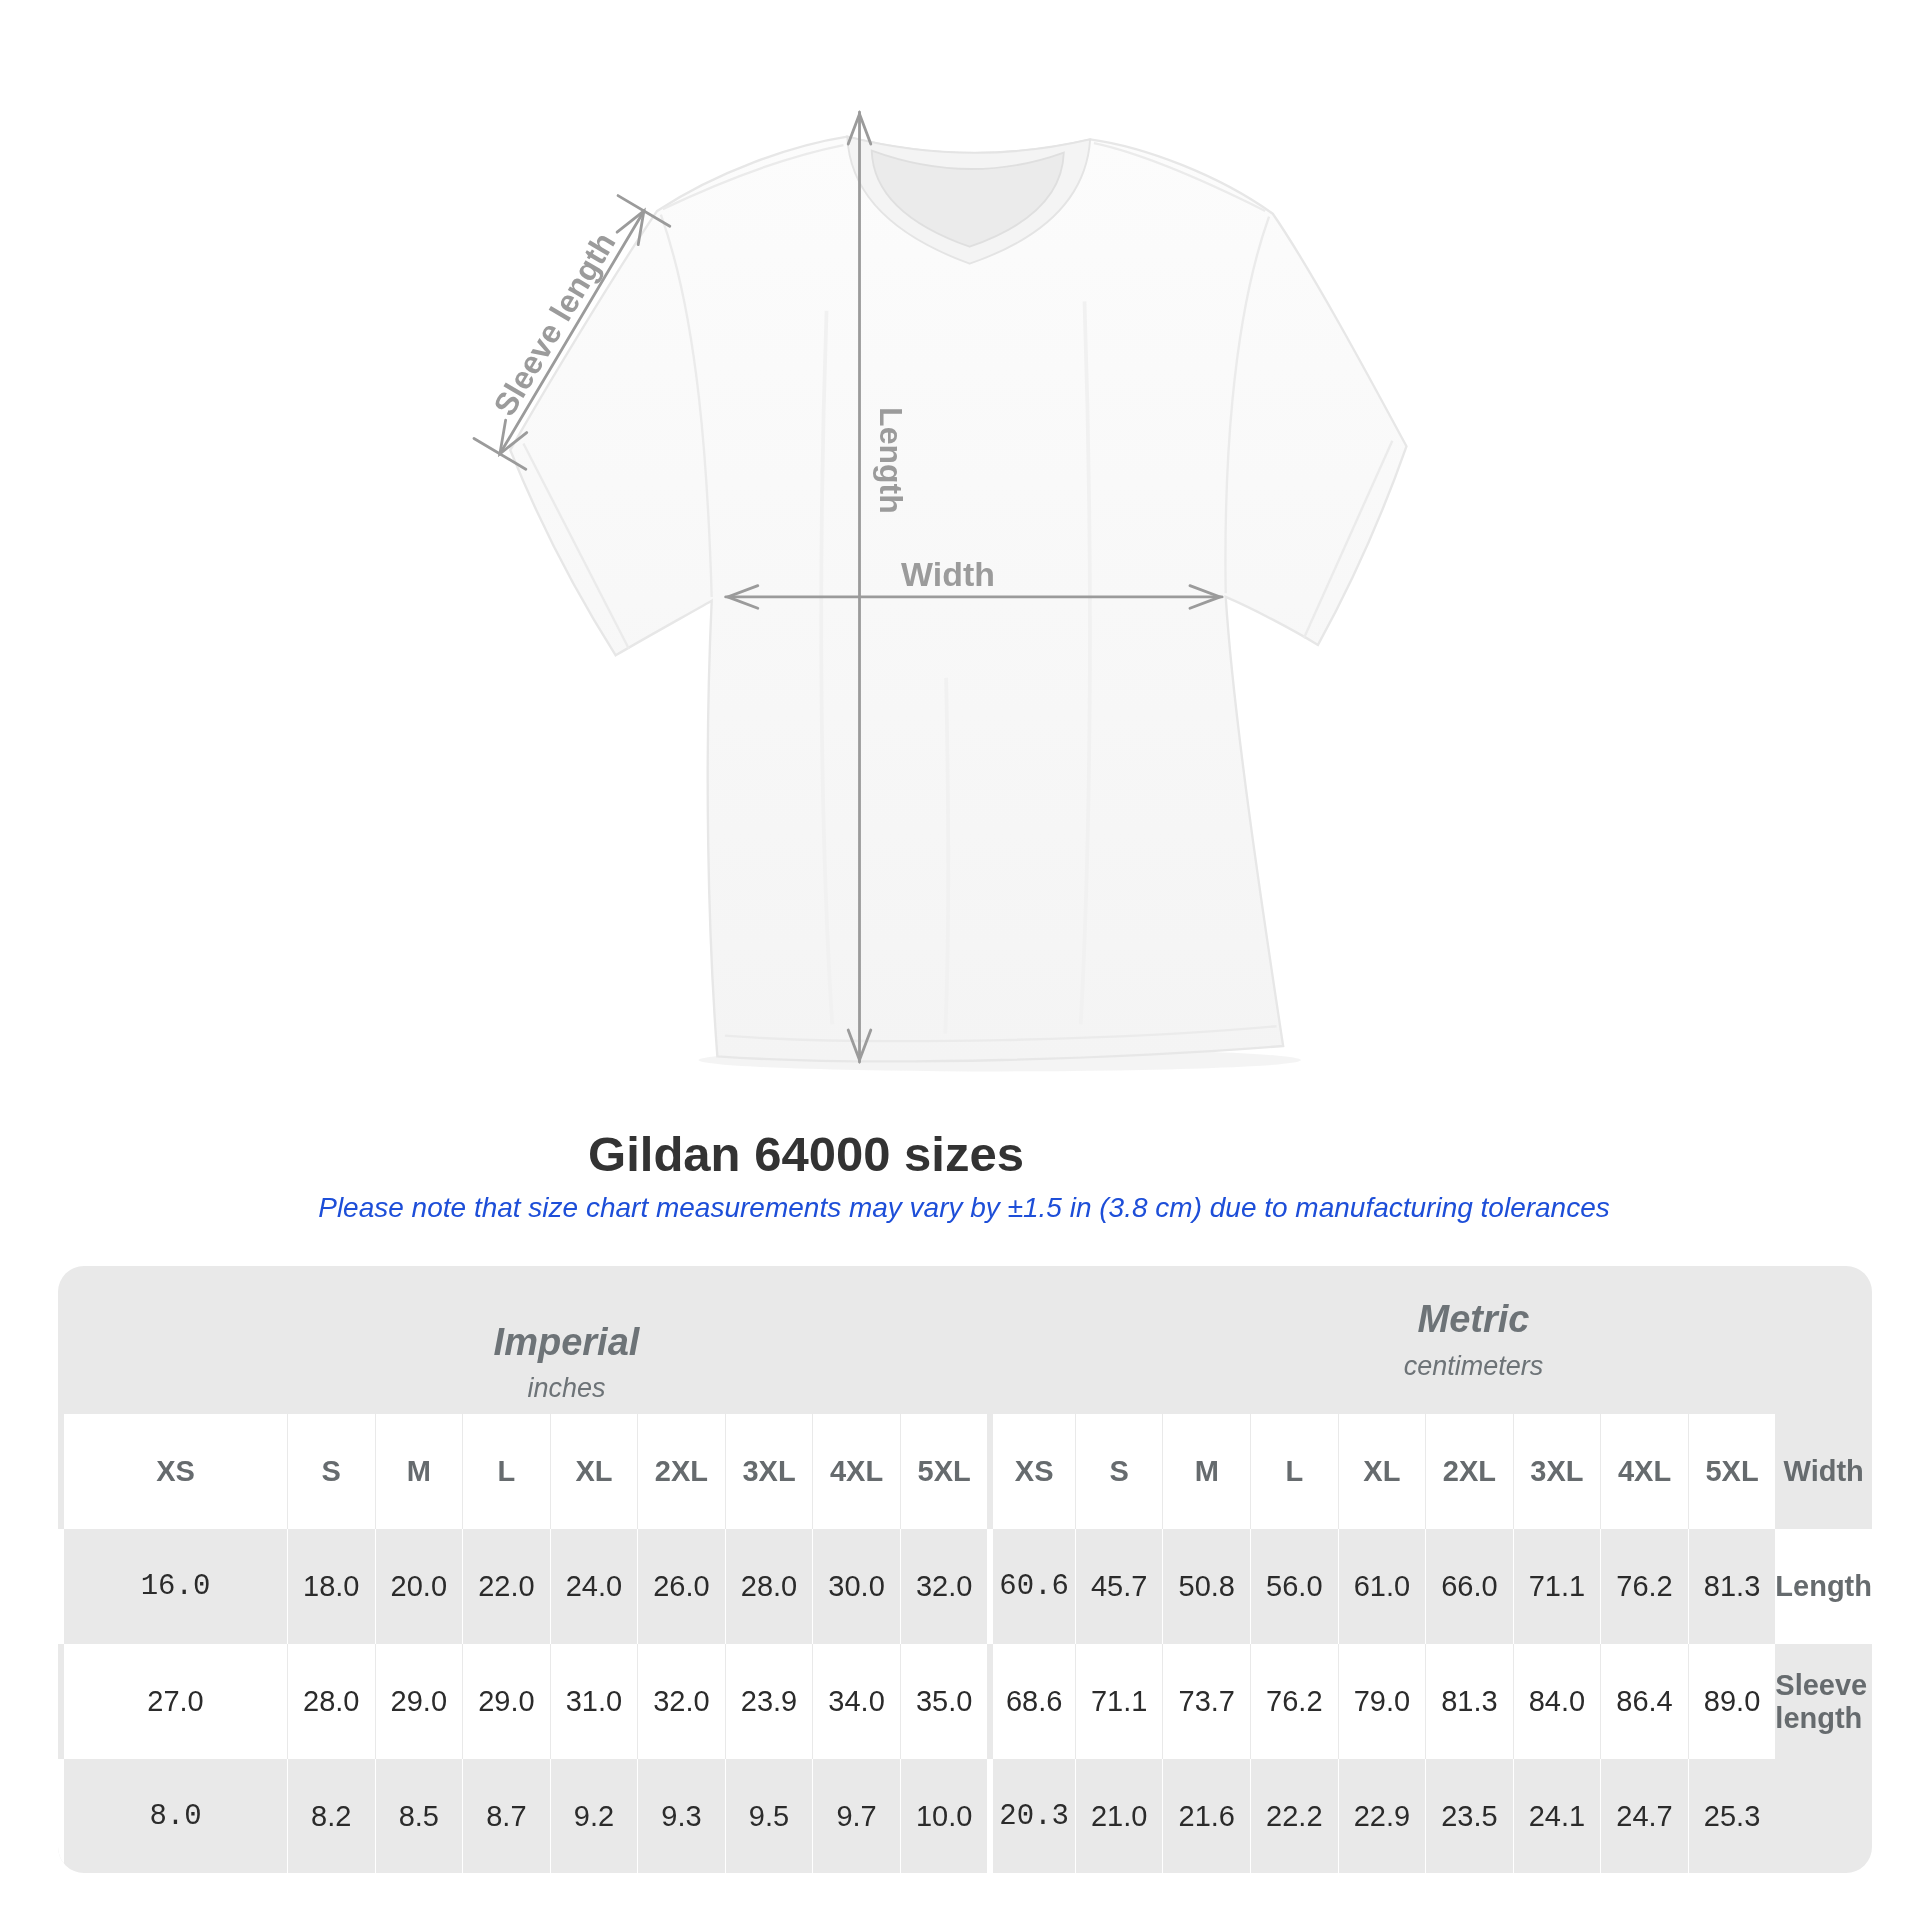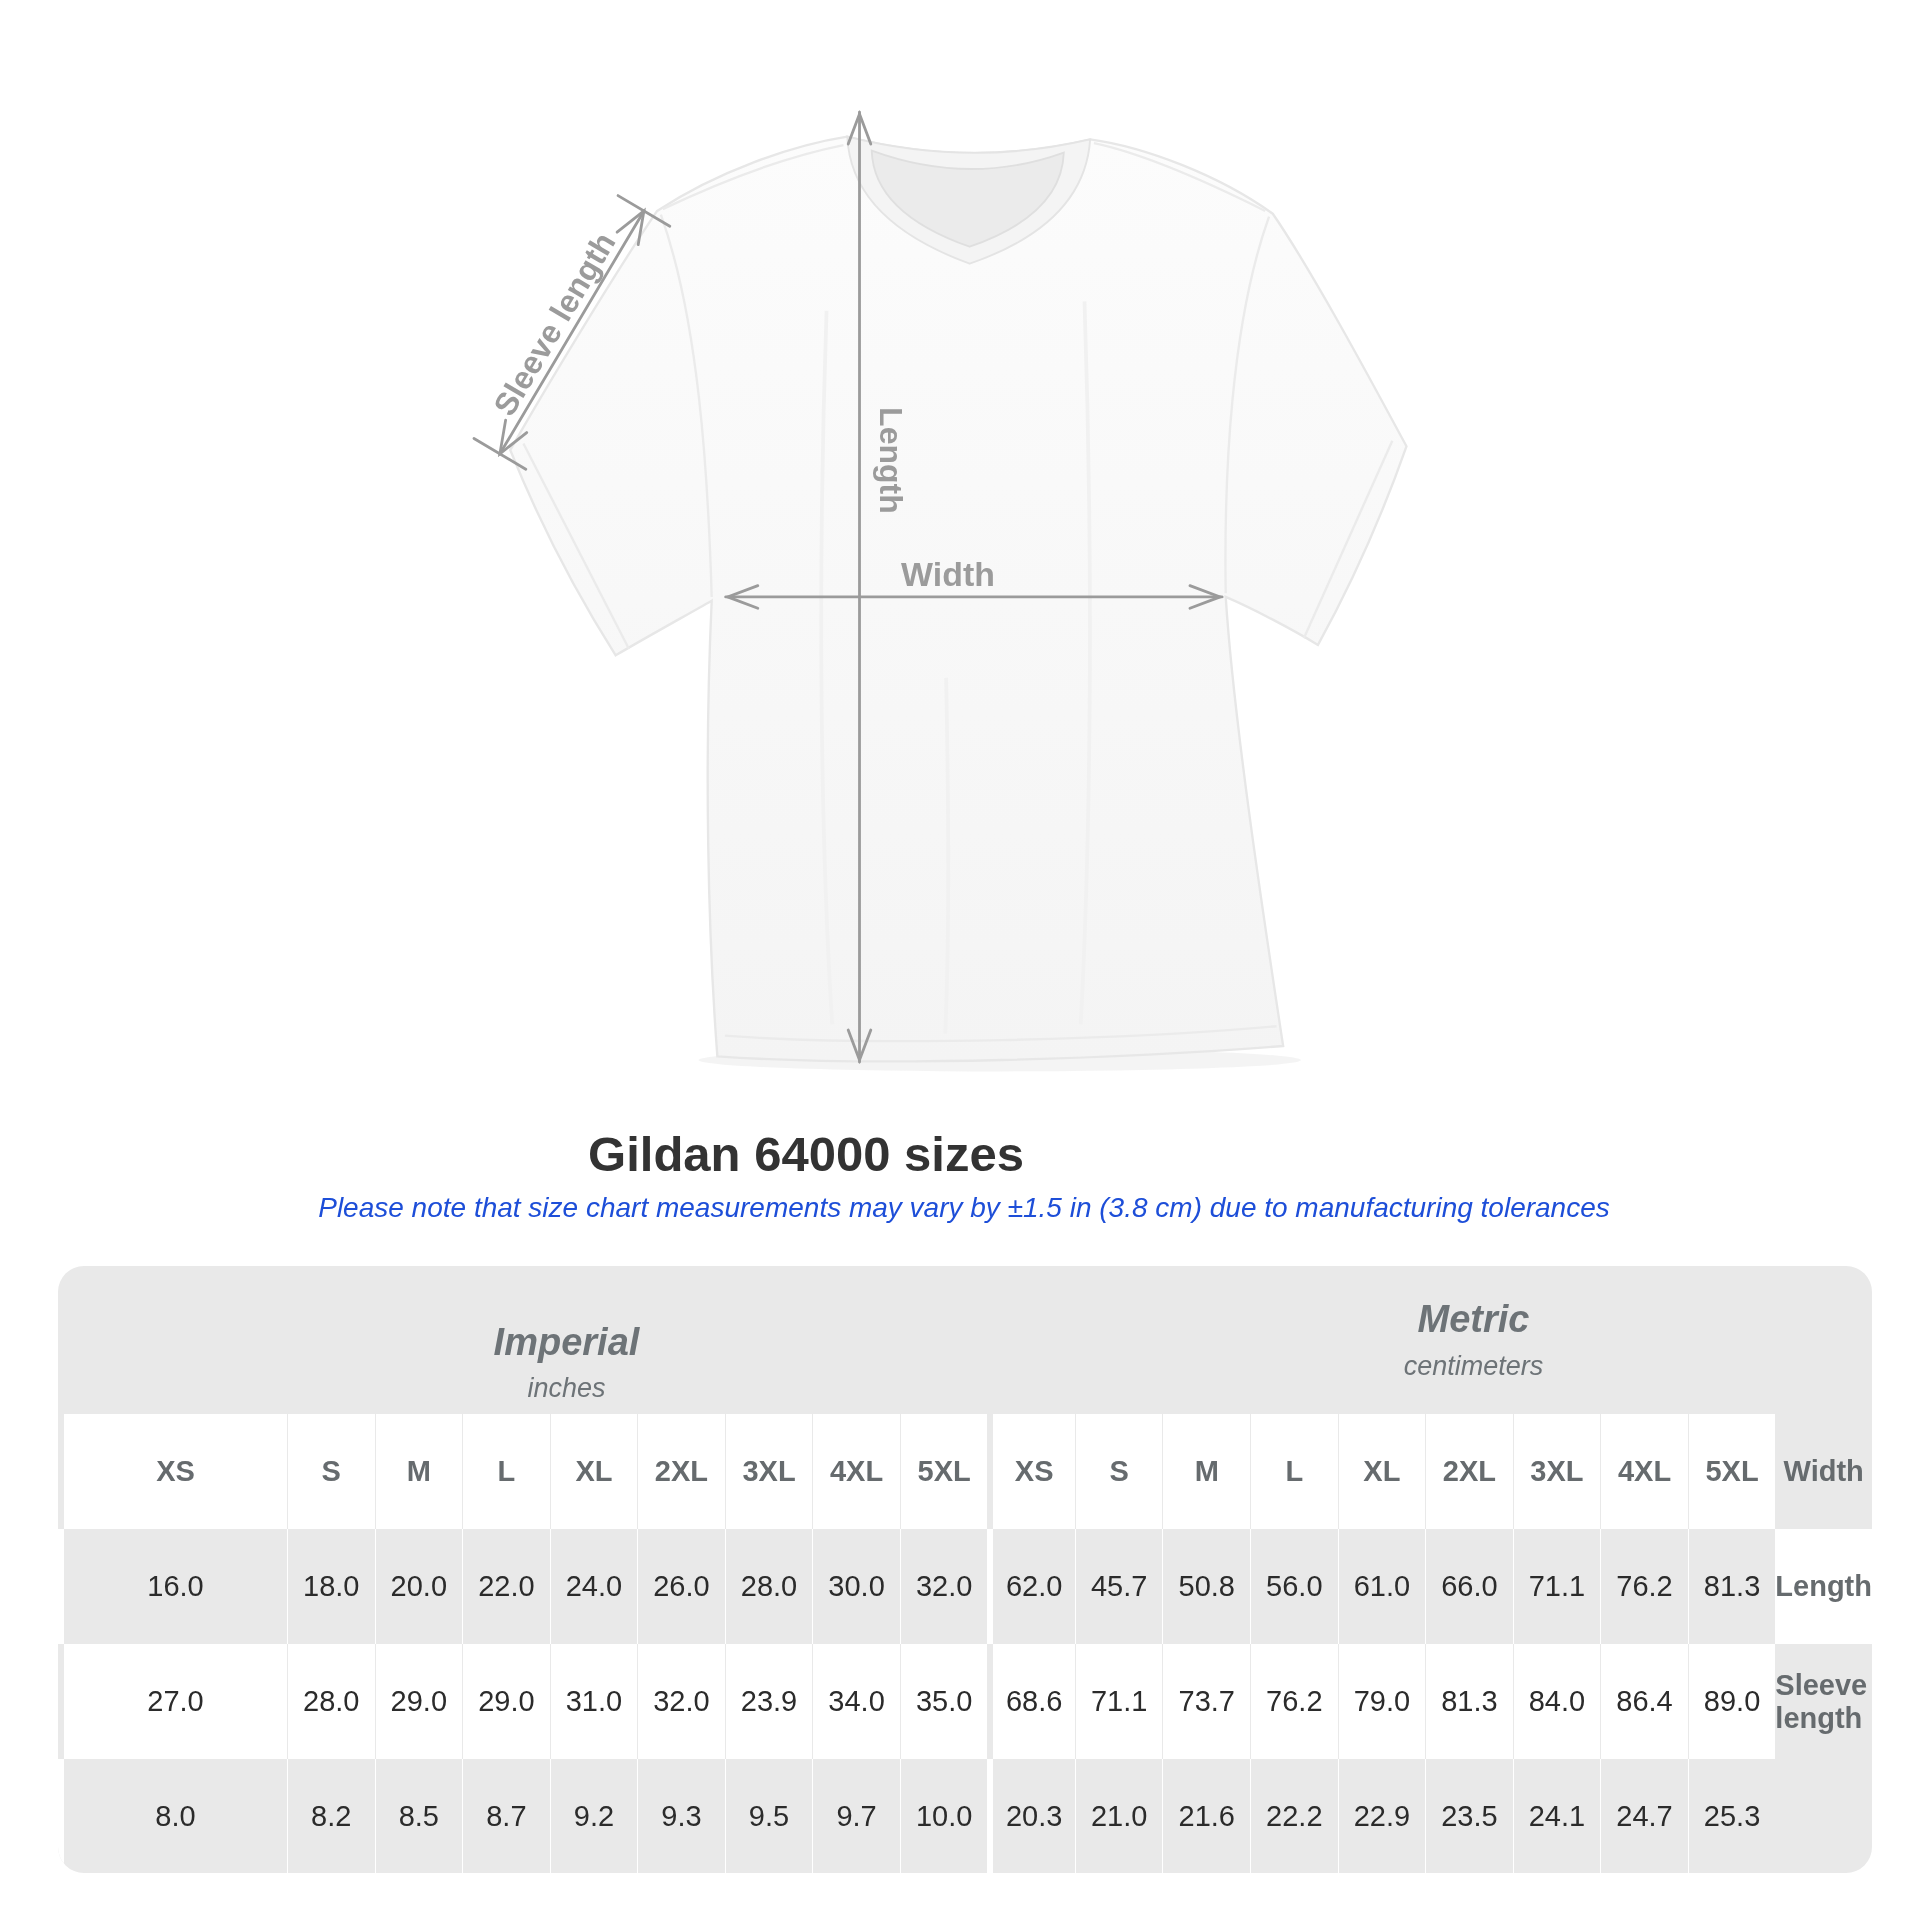--- a/index.html
+++ b/index.html
@@ -19,21 +19,21 @@
          gap:9.4px;color:#6d7377;}
   .thead-imperial{grid-column:1 / span 10;grid-row:1;margin-top:45px;}
   .thead-metric{grid-column:11 / span 9;grid-row:1;}
   .th-name{font-size:38px;font-weight:bold;font-style:italic;}
   .th-unit{font-size:27px;font-style:italic;}
   .cell{display:flex;align-items:center;justify-content:center;
         font-size:29px;color:#2b2b2b;}
   .row-white{background:#ffffff;border-left:1.9px solid #e9e9e9;}
   .row-gray{border-left:1.9px solid #ffffff;}
   .row-white.first-data,.row-white.metric-start{border-left-width:6.6px;}
-  .row-gray.first-data,.row-gray.metric-start{border-left-width:6.6px;}
+  .row-gray.first-data,.row-gray.metric-start{border-left-width:6.6px;font-family:Liberation Mono, monospace;}
   .label-cell{border-left:none !important;}
   .bold-gray{font-weight:bold;color:#666b6e;}
 </style>
 </head>
 <body>
 
 <div class="canvas">
 
   <svg class="shirt-svg" width="1928" height="1111" viewBox="0 0 2048 1180">
     <defs>
@@ -134,21 +134,21 @@
       <div class="cell row-gray label-cell bold-gray">Width</div>
       <div class="cell row-gray first-data">16.0</div>
       <div class="cell row-gray">18.0</div>
       <div class="cell row-gray">20.0</div>
       <div class="cell row-gray">22.0</div>
       <div class="cell row-gray">24.0</div>
       <div class="cell row-gray">26.0</div>
       <div class="cell row-gray">28.0</div>
       <div class="cell row-gray">30.0</div>
       <div class="cell row-gray">32.0</div>
-      <div class="cell row-gray metric-start">62.0</div>
+      <div class="cell row-gray metric-start">60.6</div>
       <div class="cell row-gray">45.7</div>
       <div class="cell row-gray">50.8</div>
       <div class="cell row-gray">56.0</div>
       <div class="cell row-gray">61.0</div>
       <div class="cell row-gray">66.0</div>
       <div class="cell row-gray">71.1</div>
       <div class="cell row-gray">76.2</div>
       <div class="cell row-gray">81.3</div>
       <div class="cell row-white label-cell bold-gray">Length</div>
       <div class="cell row-white first-data">27.0</div>

